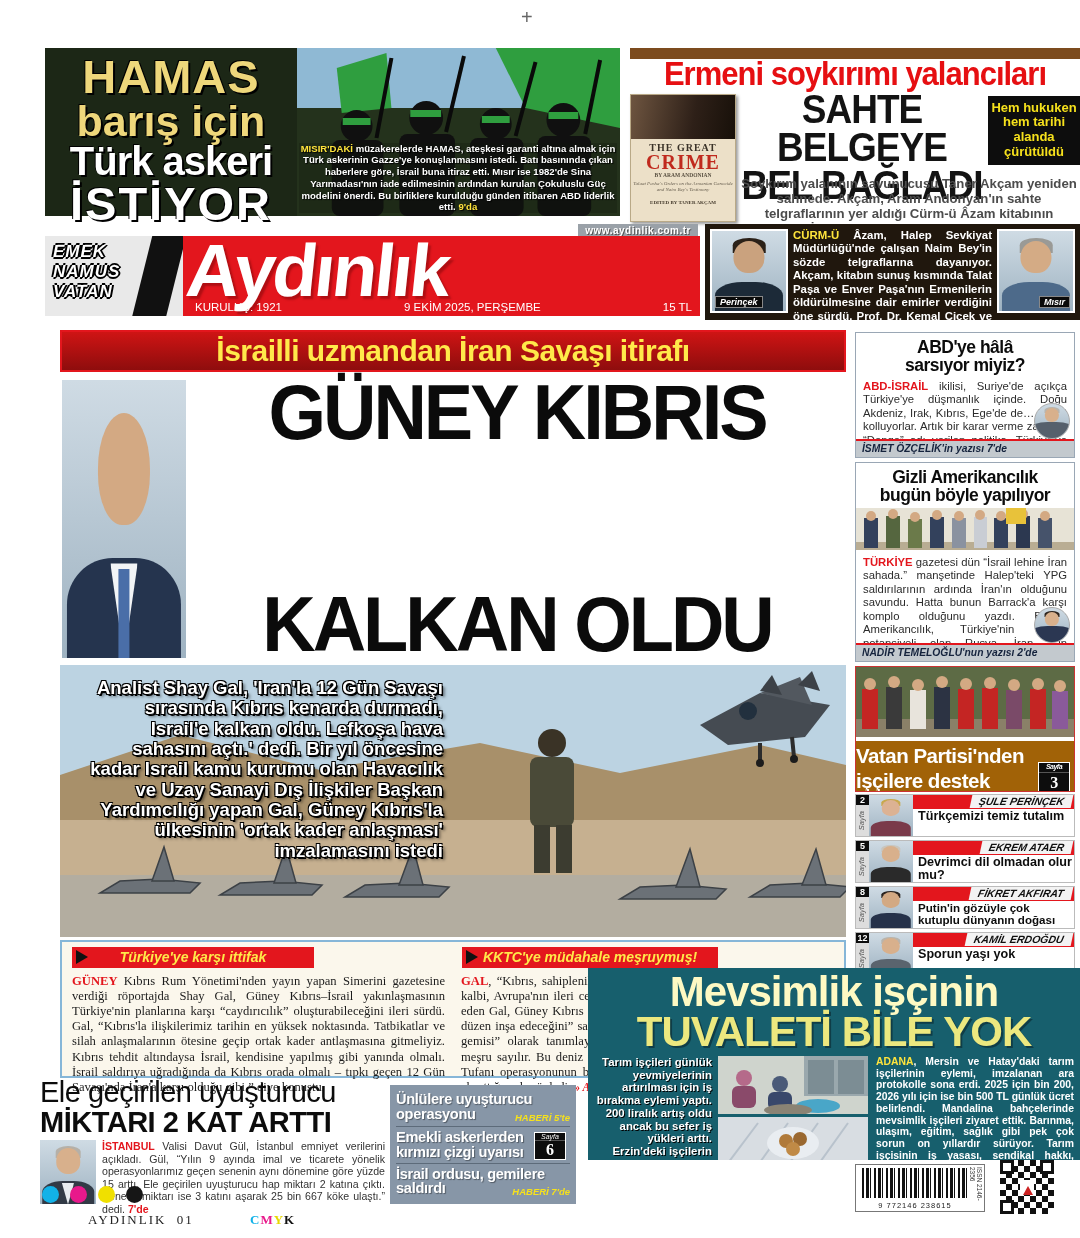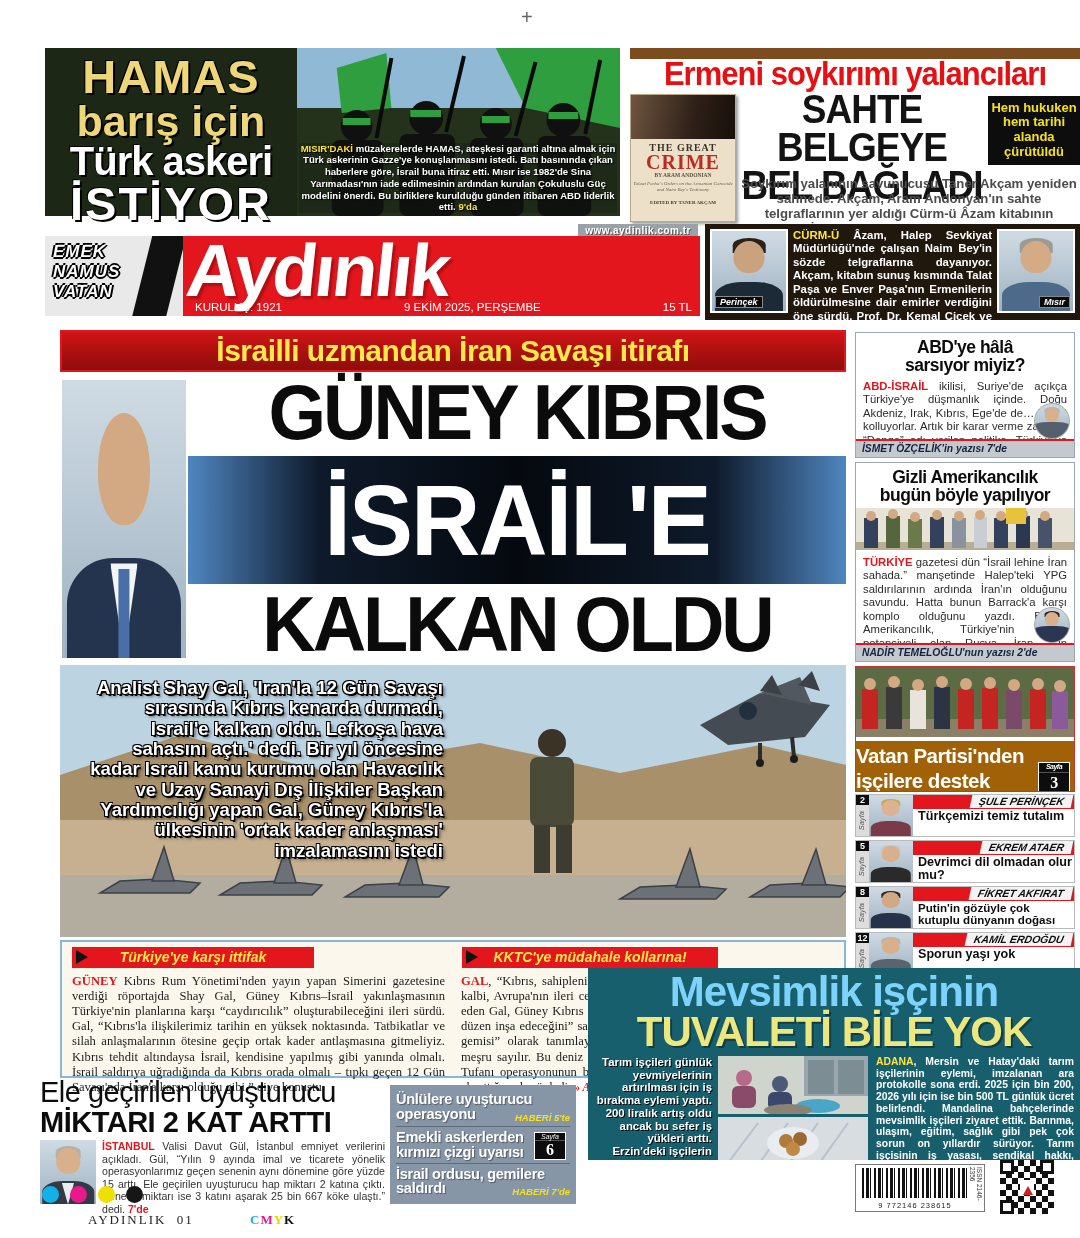--- a/index.html
+++ b/index.html
@@ -139,21 +139,21 @@
 
   .briefs{left:390px;top:1085px;width:186px;background:#8796a7;padding:4px 6px;box-sizing:border-box;}
   .brief{border-bottom:1px solid #5d6b7a;padding:3px 0;position:relative;}
   .brief:last-child{border-bottom:none;}
   .brief .t{color:#fff;font-weight:800;font-size:14.6px;line-height:1.02;letter-spacing:-.3px;
             text-shadow:1px 1px 1px rgba(0,0,0,.4);}
   .brief .ref{color:#f6e11c;font-weight:700;font-style:italic;font-size:9.5px;text-align:right;display:block;margin-top:-10px;}
   .brief .pagebox{bottom:3px;}
 
   .seasonal{left:588px;top:968px;width:492px;height:192px;background:#175f6d;overflow:hidden;}
-  .seasonal .h1{color:#7dd3fc;font-weight:900;font-size:42px;text-align:center;line-height:.95;margin-top:4px;letter-spacing:-1px;}
+  .seasonal .h1{color:#fef9c3;font-weight:900;font-size:42px;text-align:center;line-height:.95;margin-top:4px;letter-spacing:-1px;}
   .seasonal .h2{color:#ece87f;font-weight:900;font-size:42px;text-align:center;line-height:.95;letter-spacing:-1px;
                 text-shadow:2px 2px 0 rgba(0,0,0,.35);}
   .seasonal .row{display:flex;gap:6px;padding:4px 6px;}
   .seasonal .lcol{width:118px;flex:none;color:#fff;font-weight:800;font-size:11.4px;line-height:1.12;text-align:right;
                   text-shadow:1px 1px 0 #000;}
   .seasonal .pics{width:152px;flex:none;display:flex;flex-direction:column;gap:3px;}
   .seasonal .rcol{flex:1;color:#fff;font-weight:700;font-size:10.4px;line-height:1.13;text-align:justify;}
 
   .barcode{left:855px;top:1164px;width:128px;height:46px;background:#fff;border:1px solid #777;}
   .bars{position:absolute;left:6px;top:3px;right:16px;height:30px;
@@ -278,23 +278,20 @@
         <span>KURULUŞ: 1921</span>
         <span>9 EKİM 2025, PERŞEMBE</span>
         <span>15 TL</span>
       </div>
     </div>
   </section>
 
   <section class="abs main" style="height:748px;">
     <div class="kick">İsrailli uzmandan İran Savaşı itirafı</div>
     <div class="h1">GÜNEY KIBRIS</div>
-    <div class="band">
-      <div class="h2">İSRAİL'E</div>
-    </div>
     <div class="h3">KALKAN OLDU</div>
 
     <div class="portrait person" style="--skin:#d3a983;--suit:#25344e;--shirt:#f2f4f6;--tie:#4a6ea8;">
       <div class="head"></div>
         <div class="body"></div>
         <div class="shirt"></div>
         <div class="tie"></div>
     </div>
 
     <div class="mainphoto">
@@ -341,21 +338,21 @@
           <rect x="470" y="92" width="44" height="70" rx="8" fill="#4a4a38"></rect>
           <rect x="474" y="160" width="16" height="48" fill="#3c3c30"></rect>
           <rect x="496" y="160" width="16" height="48" fill="#3c3c30"></rect>
         </g>
       </svg>
     </div>
     <div class="deck">Analist Shay Gal, 'Iran'la 12 Gün Savaşı sırasında Kıbrıs kenarda durmadı, Israil'e kalkan oldu. Lefkoşa hava sahasını açtı.' dedi. Bir yıl öncesine kadar Israil kamu kurumu olan Havacılık ve Uzay Sanayi Dış İlişkiler Başkan Yardımcılığı yapan Gal, Güney Kıbrıs'la ülkesinin 'ortak kader anlaşması' imzalamasını istedi</div>
 
     <div class="storybox">
       <div class="chip" style="left:10px;width:242px;"><span>Türkiye'ye karşı ittifak</span></div>
-      <div class="chip" style="left:400px;width:256px;"><span>KKTC'ye müdahale kollarına!</span></div>
+      <div class="chip" style="left:400px;width:256px;"><span>KKTC'ye müdahale meşruymuş!</span></div>
       <div class="cols">
         <div class="col">
           <span class="lead-r">GÜNEY</span><span> Kıbrıs Rum Yönetimi'nden yayın yapan Simerini gazetesine verdiği röportajda Shay Gal, Güney Kıbrıs–İsrail yakınlaşmasının Türkiye'nin planlarına karşı “caydırıcılık” oluşturabileceğini ileri sürdü. Gal, “Kıbrıs'la ilişkilerimiz tarihin en yüksek noktasında. Tatbikatlar ve silah anlaşmalarının ötesine geçip ortak kader antlaşmasına gitmeliyiz. Kıbrıs tehdit altındaysa İsrail, kendisine yapılmış gibi yanında olmalı. İsrail saldırıya uğradığında da Kıbrıs orada olmalı – tıpkı geçen 12 Gün Savaşı'nda İran'a karşı olduğu gibi.” diye konuştu.</span>
         </div>
         <div class="col">
           <span class="lead-r">GAL</span><span>, “Kıbrıs, sahiplenilecek kenar bir Avrupa kıyısı değil; Akdeniz'in kalbi, Avrupa'nın ileri cephesidir.” dedi. Türkiye'yi Kıbrıs'ta işgalci ilan eden Gal, Güney Kıbrıs Rum Yönetimi, Yunanistan ve İsrail'in “yeni bir düzen inşa edeceğini” savundu. Daha önce de Kıbrıs'ı “Türkiye'nin uçak gemisi” olarak tanımlayan Gal, “KKTC'deki İHA üslerine müdahale meşru sayılır. Bu deniz bizim.” ifadesini kullandı. İsrailli uzman, Aksa Tufanı operasyonunun bölgede planladıkları enerji koridoru projelerini aksattığını da söyledi. </span><span class="sig-r">» ALİ ERDEM KÖZ'ün haberi 8'de</span>
         </div>
       </div>
     </div>
   </section>

